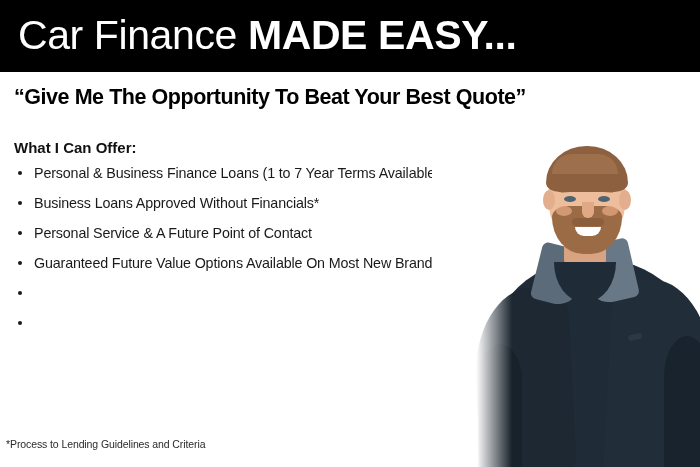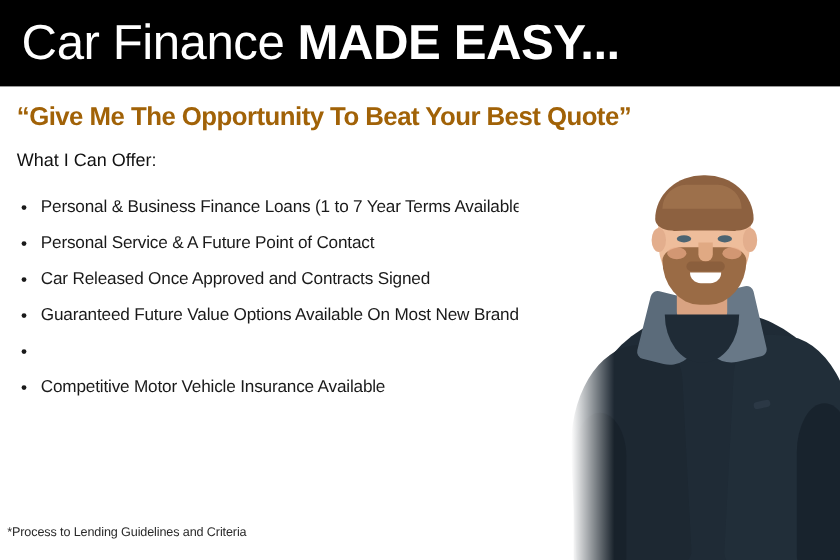--- a/index.html
+++ b/index.html
@@ -40,36 +40,36 @@
   }
   #headline .light { font-weight: 400; }
   #headline .heavy { font-weight: 700; }
 
   
   #tagline {
     position: absolute;
     left: 14px;
     top: 84px;
     width: 674px;
-    color: #a16207;
+    color: #000000;
     font-size: 21.5px;
     font-weight: 700;
     line-height: 26px;
     letter-spacing: -0.45px;
     white-space: nowrap;
   }
 
   
   #offer-heading {
     position: absolute;
     left: 14px;
-    top: 124px;
+    top: 138px;
     color: #111111;
     font-size: 15px;
-    font-weight: 400;
+    font-weight: 700;
     line-height: 20px;
   }
 
   
   #offer-list {
     position: absolute;
     left: 14px;
     top: 158px;
     width: 500px;
     margin: 0;
@@ -396,25 +396,25 @@
   <div id="header-band">
     <div id="headline"><span class="light">Car Finance </span><span class="heavy">MADE EASY...</span></div>
   </div>
 
   <div id="tagline">“Give Me The Opportunity To Beat Your Best Quote”</div>
 
   <div id="offer-heading">What I Can Offer:</div>
 
   <ul id="offer-list">
     <li><span class="dot"></span><span>Personal &amp; Business Finance Loans (1 to 7 Year Terms Available)</span></li>
+    <li><span class="dot"></span><span>Business Loans Approved Without Financials*</span></li>
     <li><span class="dot"></span><span>Personal Service &amp; A Future Point of Contact</span></li>
-    <li><span class="dot"></span><span>Car Released Once Approved and Contracts Signed</span></li>
     <li><span class="dot"></span><span>Guaranteed Future Value Options Available On Most New Brands</span></li>
     <li><span class="dot"></span></li>
-    <li><span class="dot"></span><span>Competitive Motor Vehicle Insurance Available</span></li>
+    <li><span class="dot"></span></li>
   </ul>
 
   <div id="footnote">*Process to Lending Guidelines and Criteria</div>
 
   <div id="portrait">
     <div class="torso"></div>
     <div class="shoulder-left"></div>
     <div class="shoulder-right"></div>
     <div class="arm-shade-left"></div>
     <div class="arm-shade-right"></div>

